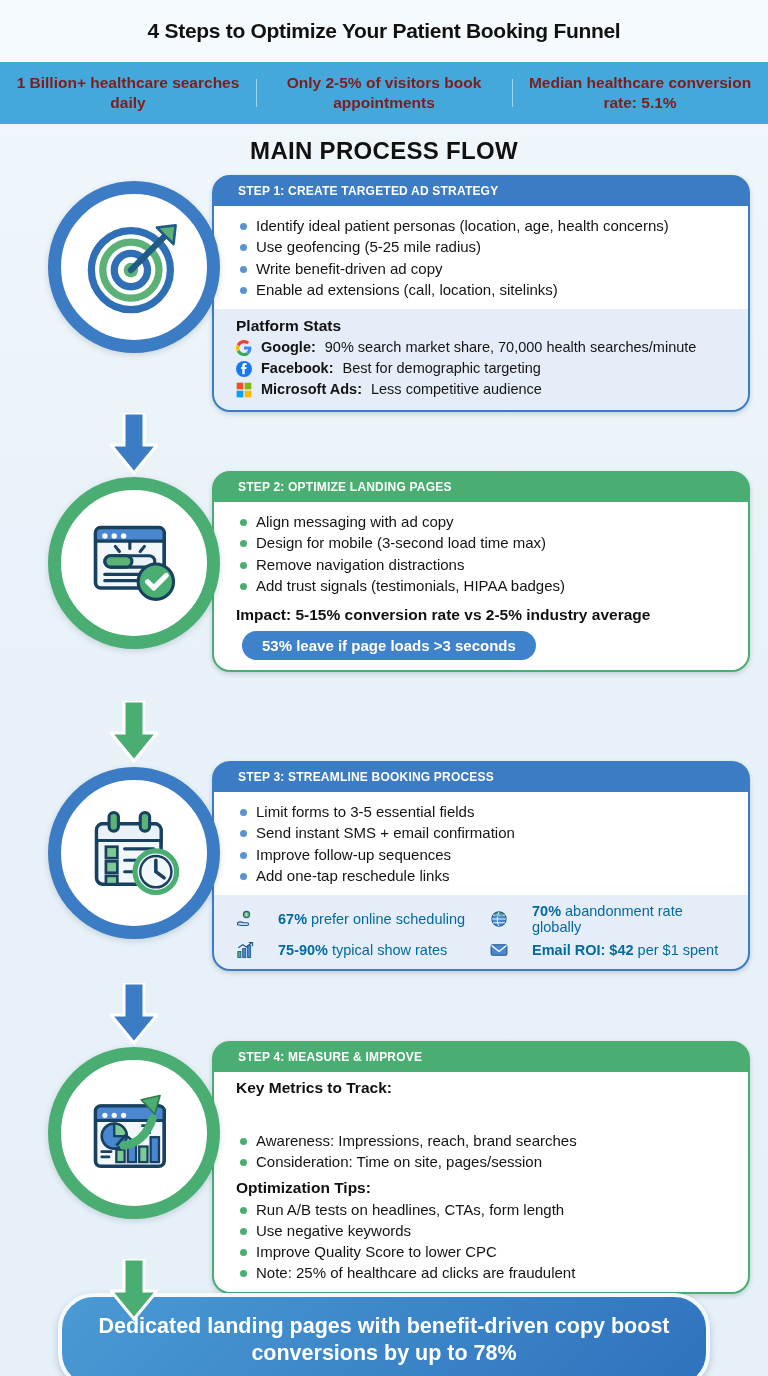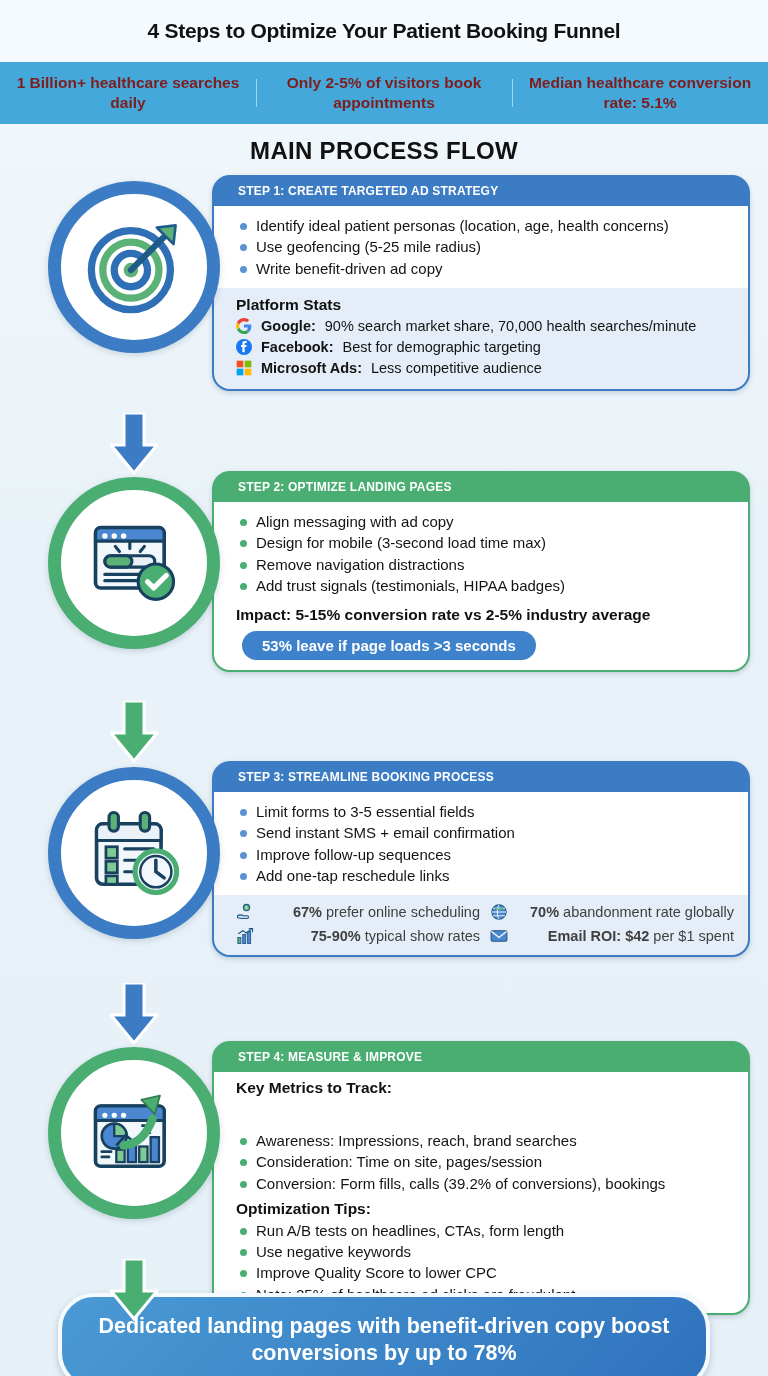--- a/index.html
+++ b/index.html
@@ -101,22 +101,22 @@
     font-size: 15px; font-weight: bold;
     padding: 6px 20px; border-radius: 16px;
     position: relative; margin-left: 6px;
   }
 
   .stat-grid {
     display: grid; grid-template-columns: 1fr 1fr;
     row-gap: 6px; column-gap: 10px;
   }
   .stat-item {
-    display: flex; align-items: center; gap: 16px;
-    font-size: 14.5px; color: #404040; justify-content: space-between;
+    display: flex; align-items: center; gap: 24px;
+    font-size: 14.5px; color: #0369a1;
   }
   .stat-item b { font-weight: bold; }
   .sicon { width: 18px; height: 18px; flex: 0 0 18px; }
 
   
   .circle {
     position: absolute; left: 48px; top: 6px;
     width: 172px; height: 172px; border-radius: 50%;
     background: #ffffff;
     display: flex; align-items: center; justify-content: center;
@@ -179,20 +179,21 @@
         <path d="M72 12 L90 10 L88 28 L80 20 Z" fill="#5cb176" stroke="#1f5b87" stroke-width="2.5" stroke-linejoin="round"></path>
       </svg>
     </div>
     <div class="card blue">
       <div class="card-head">STEP 1: CREATE TARGETED AD STRATEGY</div>
       <div class="card-body">
         <ul class="bullets">
           <li>Identify ideal patient personas (location, age, health concerns)</li>
           <li>Use geofencing (5-25 mile radius)</li>
           <li>Write benefit-driven ad copy</li>
+          <li>Enable ad extensions (call, location, sitelinks)</li>
         </ul>
       </div>
       <div class="card-sub">
         <div class="sub-title">Platform Stats</div>
         <div class="plat-row">
           <svg class="logo" viewBox="0 0 48 48">
             <path fill="#EA4335" d="M24 9.5c3.5 0 6.6 1.2 9 3.6l6.8-6.8C35.6 2.4 30.2 0 24 0 14.6 0 6.5 5.4 2.6 13.2l7.9 6.1C12.4 13.6 17.7 9.5 24 9.5z"></path>
             <path fill="#4285F4" d="M46.1 24.5c0-1.6-.15-3.2-.43-4.7H24v9h12.4c-.5 2.9-2.2 5.4-4.7 7l7.6 5.9c4.4-4.1 6.8-10.1 6.8-17.2z"></path>
             <path fill="#FBBC05" d="M10.5 28.6c-.5-1.5-.8-3-.8-4.6s.3-3.1.8-4.6l-7.9-6.1C1 16.5 0 20.1 0 24s1 7.5 2.6 10.7l7.9-6.1z"></path>
             <path fill="#34A853" d="M24 48c6.2 0 11.5-2 15.3-5.6l-7.6-5.9c-2.1 1.4-4.8 2.3-7.7 2.3-6.3 0-11.6-4.1-13.5-9.8l-7.9 6.1C6.5 42.6 14.6 48 24 48z"></path>
@@ -357,21 +358,20 @@
         <path d="M57 18l18-4-5 18z" fill="#4aae72" stroke="#2d7a4c" stroke-width="1.6" stroke-linejoin="round"></path>
       </svg>
     </div>
     <div class="card green">
       <div class="card-head">STEP 4: MEASURE &amp; IMPROVE</div>
       <div class="card-body" style="padding-top:7px; padding-bottom:8px;">
         <div class="sub-title">Key Metrics to Track:</div>
         <ul class="bullets" style="margin-bottom:6px;margin-top:33px;">
           <li>Awareness: Impressions, reach, brand searches</li>
           <li>Consideration: Time on site, pages/session</li>
-          <li>Conversion: Form fills, calls (39.2% of conversions), bookings</li>
         </ul>
         <div class="sub-title">Optimization Tips:</div>
         <ul class="bullets">
           <li>Run A/B tests on headlines, CTAs, form length</li>
           <li>Use negative keywords</li>
           <li>Improve Quality Score to lower CPC</li>
           <li>Note: 25% of healthcare ad clicks are fraudulent</li>
         </ul>
       </div>
     </div>

